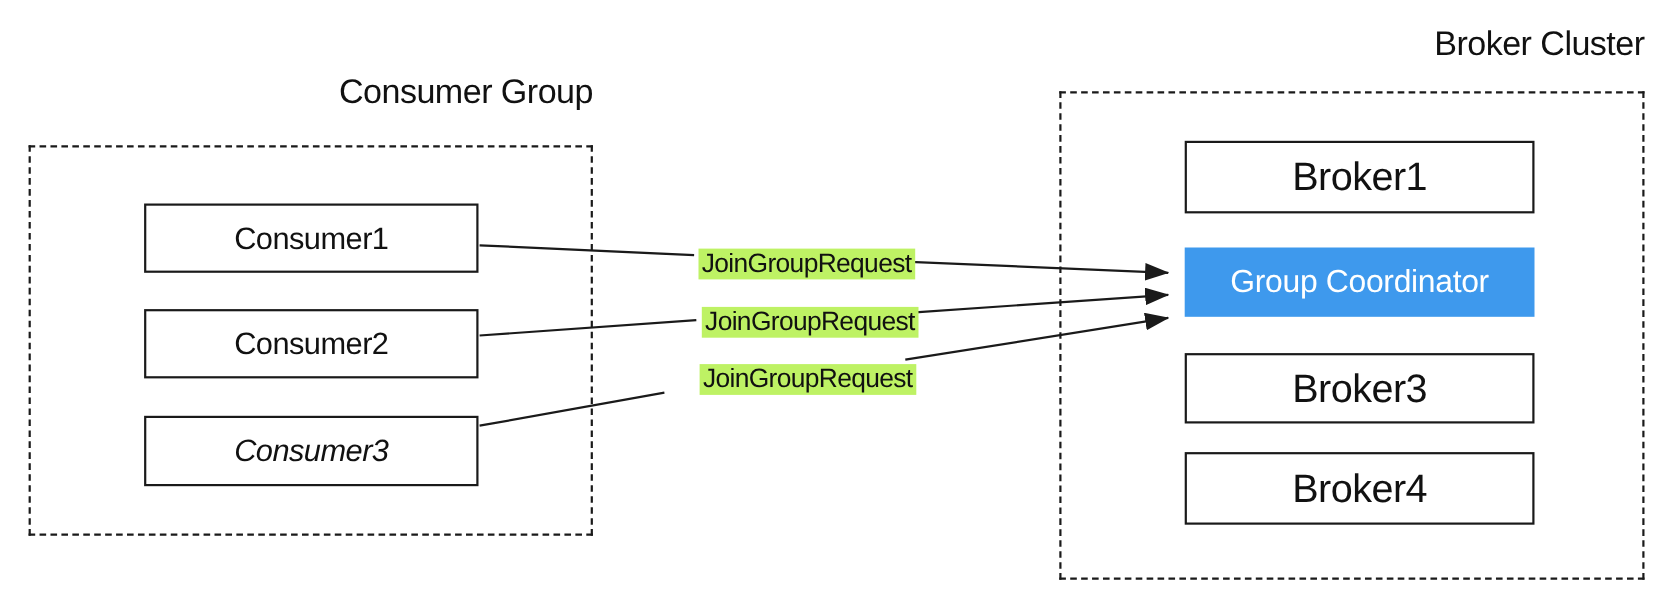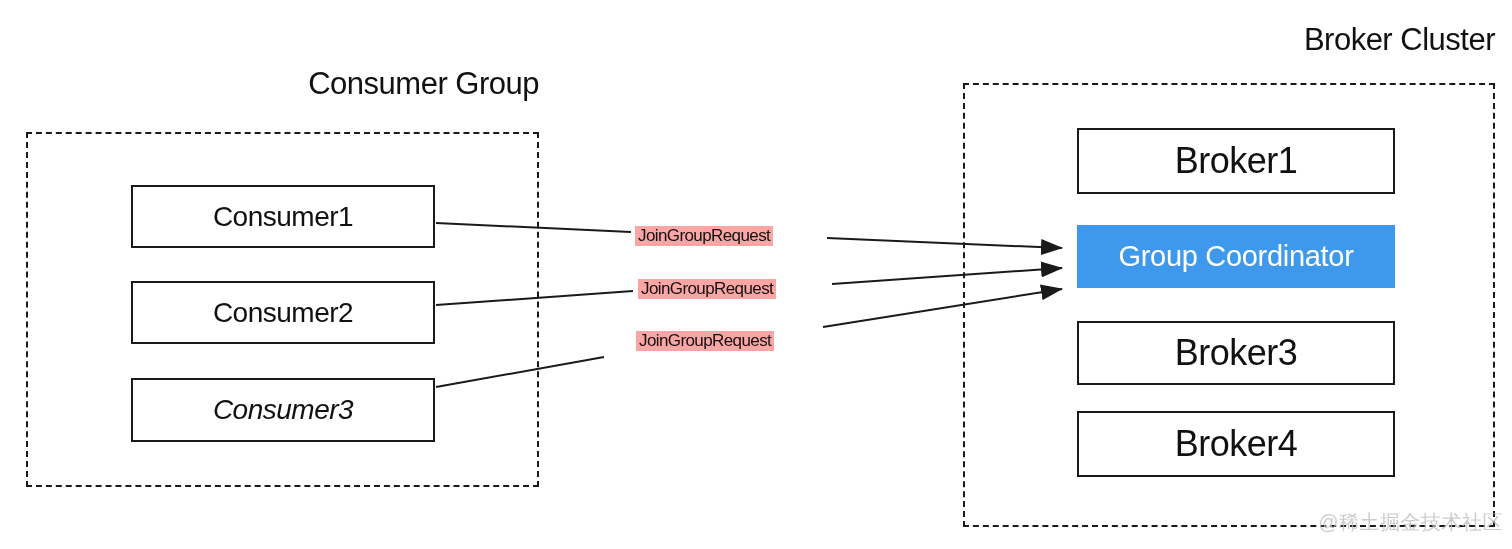--- a/index.html
+++ b/index.html
@@ -53,25 +53,25 @@
     display: flex;
     align-items: center;
     justify-content: center;
     font-size: 29px;
     letter-spacing: -0.3px;
     border: none;
     white-space: nowrap;
   }
 
   .edge-label {
-    font-size: 17px;
+    font-size: 24px;
     letter-spacing: -0.6px;
     color: #111;
     white-space: nowrap;
-    background: #fca5a5;
+    background: #bef264;
     padding: 0 3px;
   }
 
   svg.connectors {
     position: absolute;
     left: 0; top: 0;
     width: 1512px;
     height: 549px;
     pointer-events: none;
   }
@@ -142,15 +142,14 @@
   </div>
 
   <div class="abs node-box broker-box" style="left:1077px; top:321px; width:318px; height:64px;">
     <span>Broker3</span>
   </div>
 
   <div class="abs node-box broker-box" style="left:1077px; top:411px; width:318px; height:66px;">
     <span>Broker4</span>
   </div>
 
-  <div class="abs watermark" style="right:9px; bottom:13px;">@稀土掘金技术社区</div>
 
 </div>
 
 </body></html>

